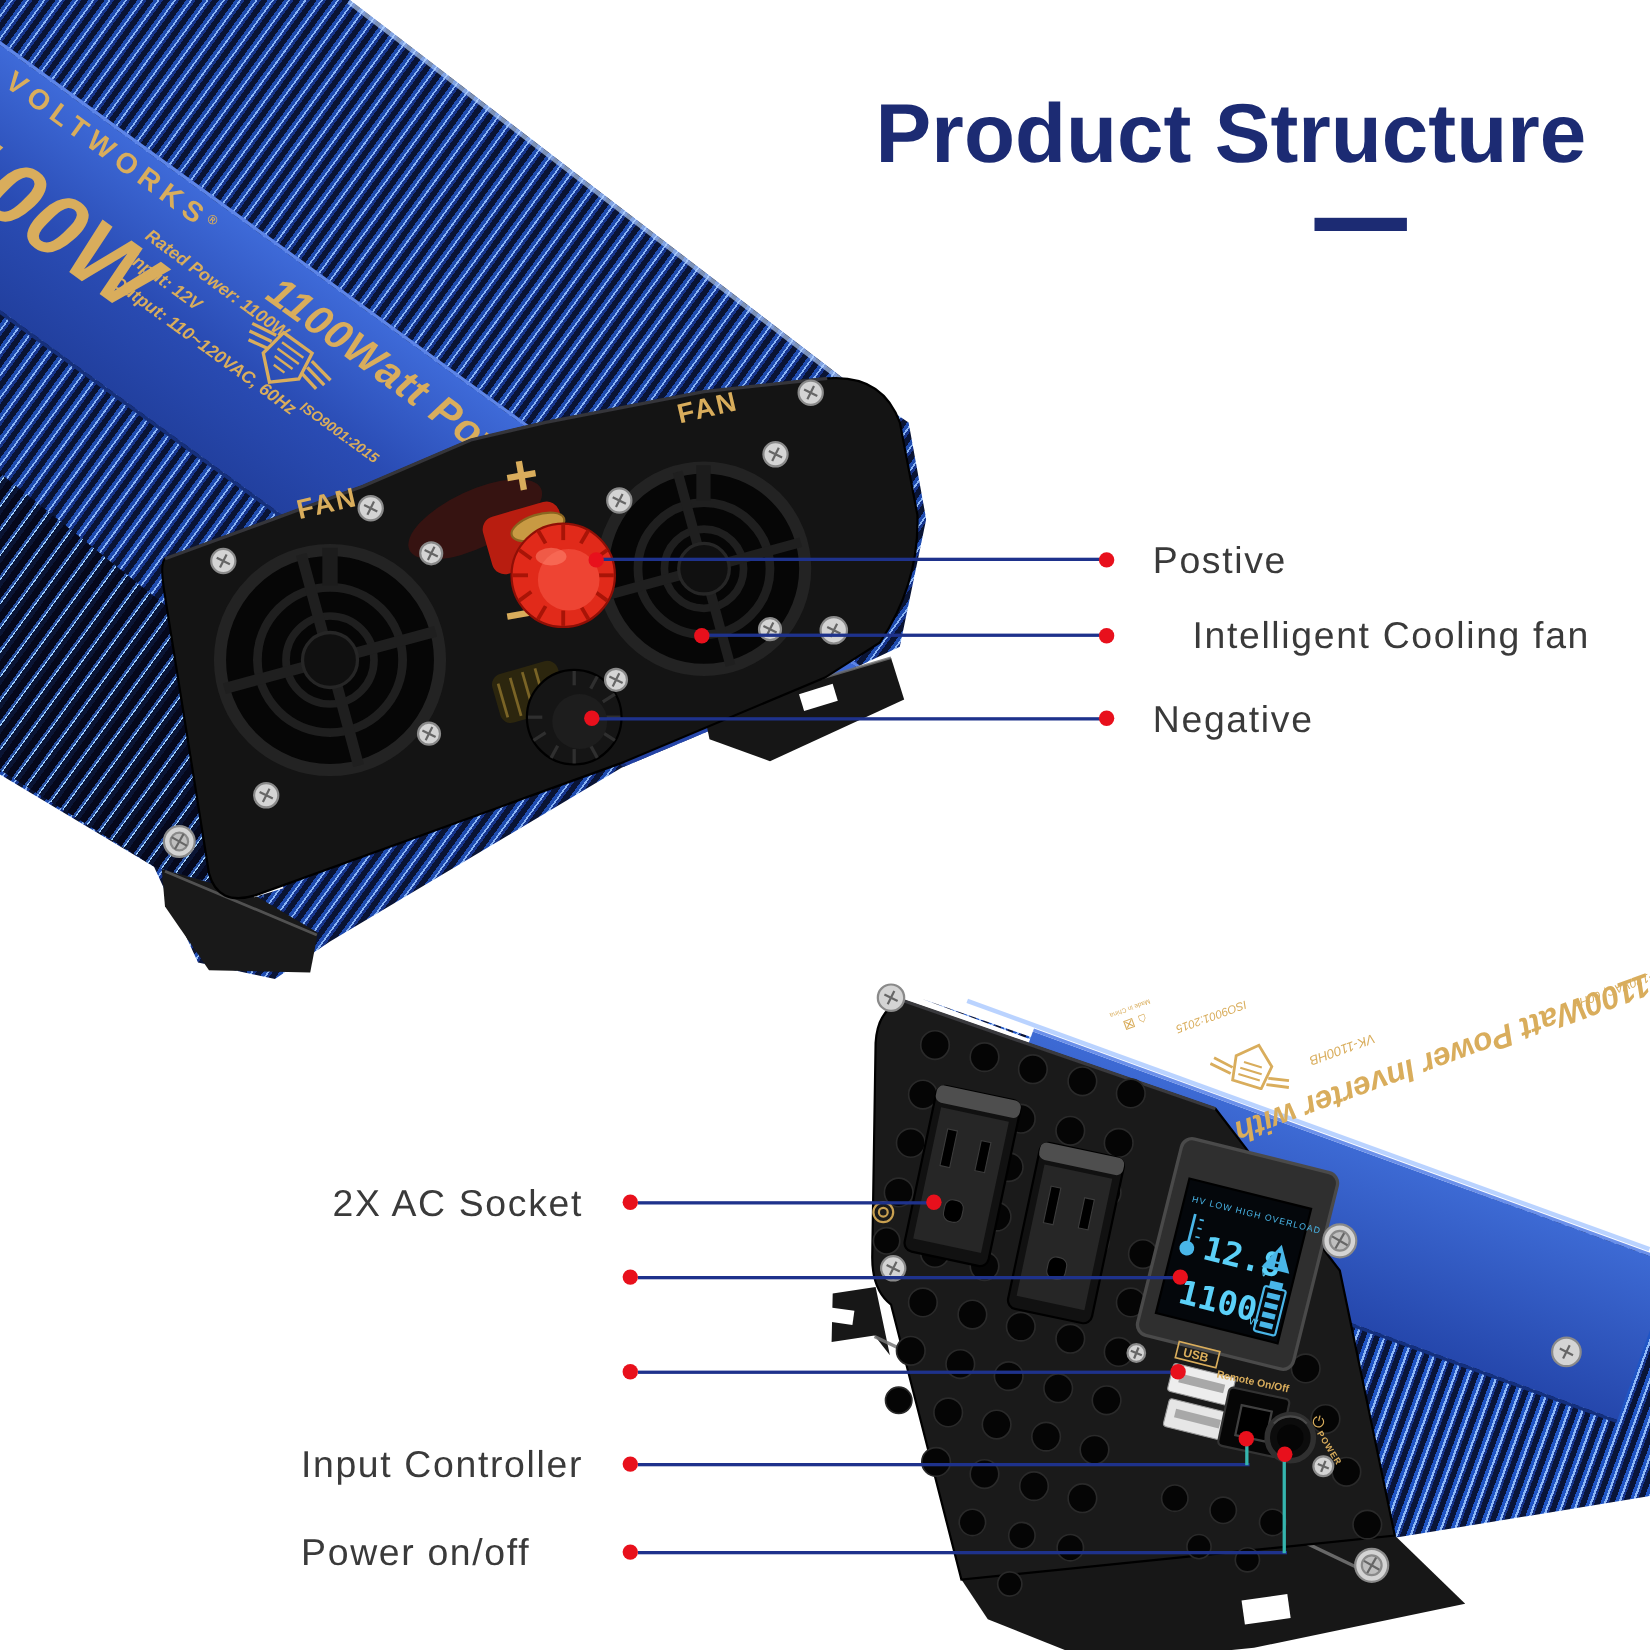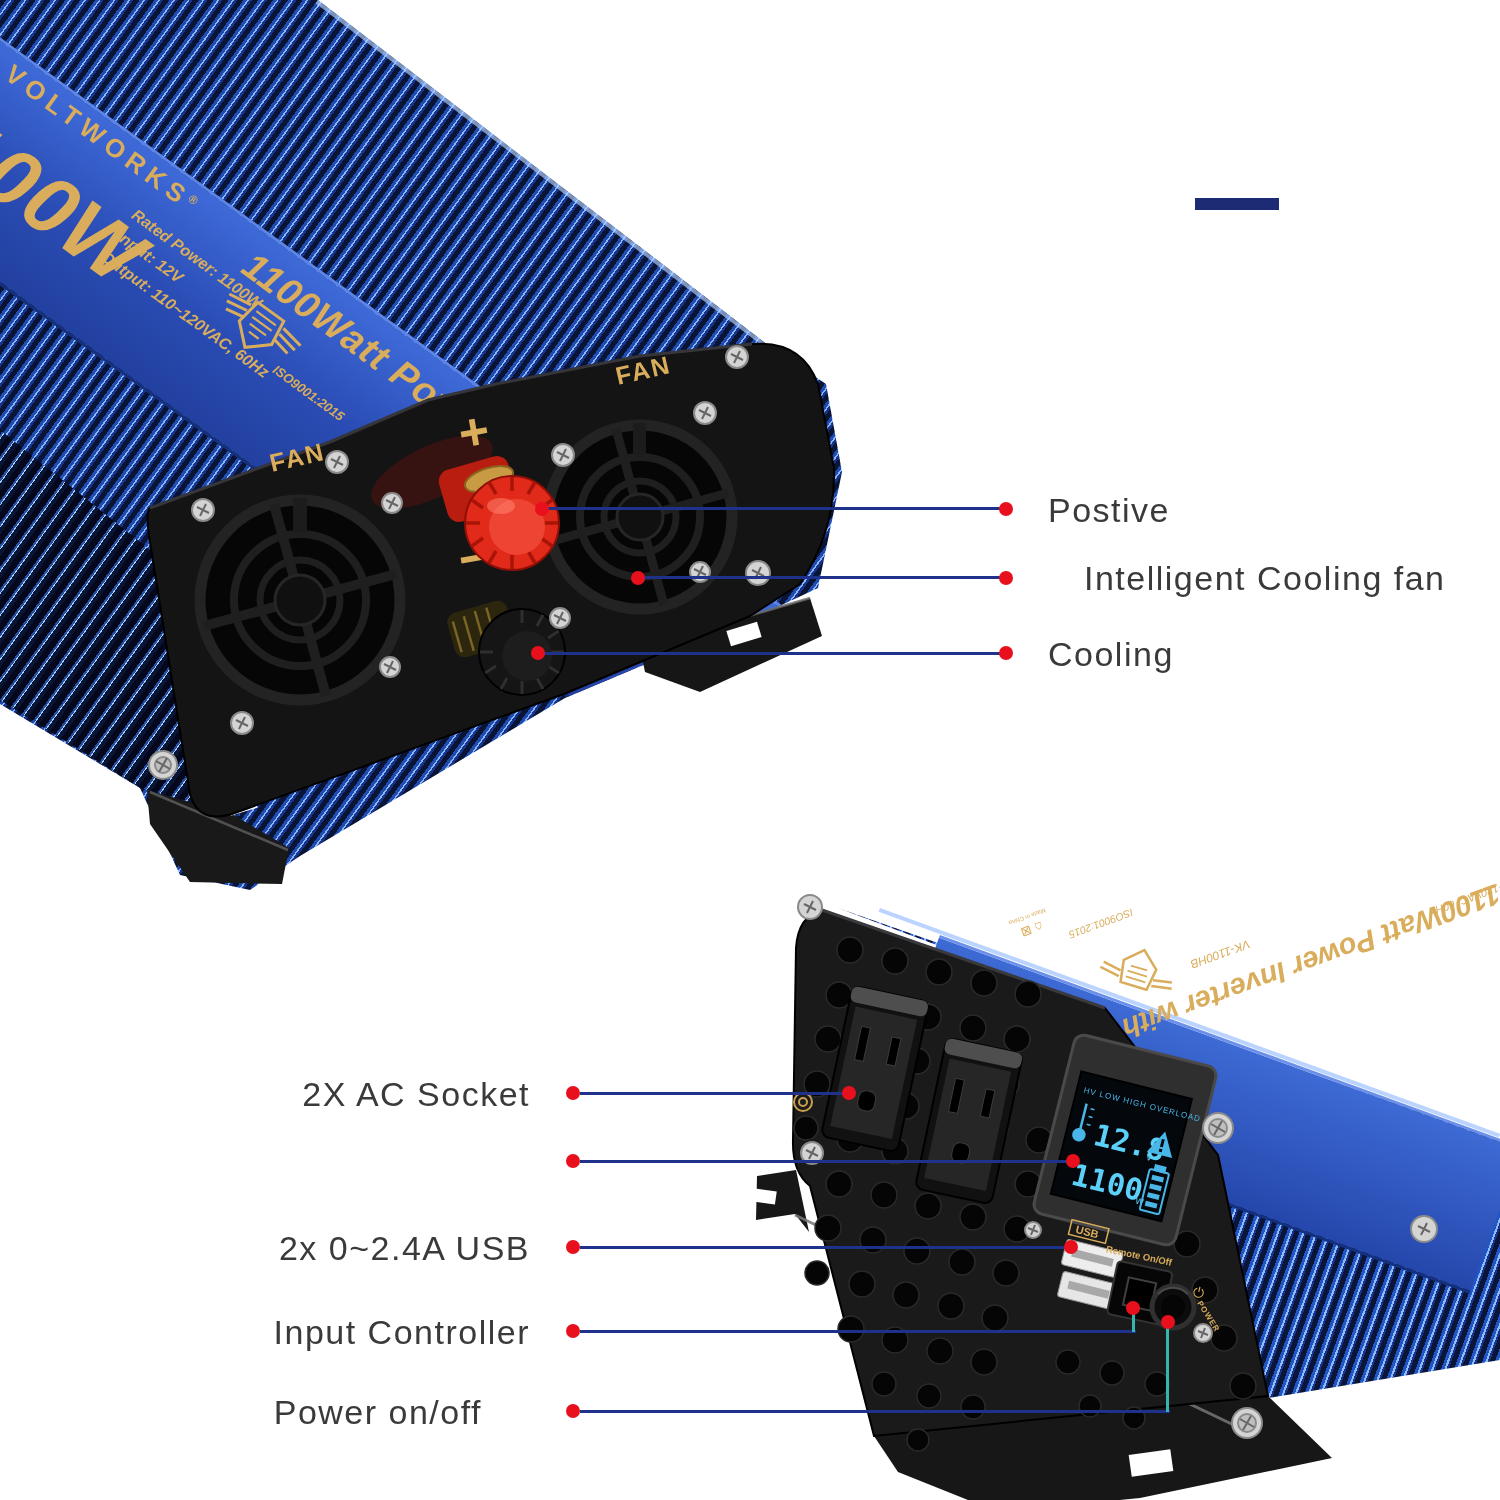--- a/index.html
+++ b/index.html
@@ -457,43 +457,43 @@
   <div class="abs callout right-side" style="left:1048px;top:488px">Postive</div>
 
   <div class="abs ann-line" style="left:638px;top:576px;width:368px"></div>
   <div class="abs dot" style="left:638px;top:578px"></div>
   <div class="abs dot" style="left:1006px;top:578px"></div>
   <div class="abs callout right-side" style="left:1084px;top:556px">Intelligent Cooling fan</div>
 
   <div class="abs ann-line" style="left:538px;top:652px;width:468px"></div>
   <div class="abs dot" style="left:538px;top:653px"></div>
   <div class="abs dot" style="left:1006px;top:653px"></div>
-  <div class="abs callout right-side" style="left:1048px;top:632px">Cooling</div>
+  <div class="abs callout right-side" style="left:1048px;top:632px">Negative</div>
 
   <div class="abs callout left-side" style="right:970px;top:1072px">2X AC Socket</div>
   <div class="abs ann-line" style="left:580px;top:1092px;width:270px"></div>
   <div class="abs dot" style="left:573px;top:1093px"></div>
   <div class="abs dot" style="left:849px;top:1093px"></div>
 
   <div class="abs ann-line" style="left:580px;top:1160px;width:494px"></div>
   <div class="abs dot" style="left:573px;top:1161px"></div>
   <div class="abs dot" style="left:1073px;top:1161px"></div>
 
-  <div class="abs callout left-side" style="right:970px;top:1226px">2x 0~2.4A USB</div>
   <div class="abs ann-line" style="left:580px;top:1246px;width:492px"></div>
   <div class="abs dot" style="left:573px;top:1247px"></div>
   <div class="abs dot" style="left:1071px;top:1247px"></div>
 
   <div class="abs callout left-side" style="right:970px;top:1310px">Input Controller</div>
   <div class="abs ann-line" style="left:580px;top:1330px;width:556px"></div>
   <div class="abs ann-vline" style="left:1132px;top:1310px;height:22px"></div>
   <div class="abs dot" style="left:573px;top:1331px"></div>
   <div class="abs dot" style="left:1133px;top:1308px"></div>
 
   <div class="abs callout left-side" style="right:1018px;top:1390px">Power on/off</div>
   <div class="abs ann-line" style="left:580px;top:1410px;width:590px"></div>
   <div class="abs ann-vline" style="left:1166px;top:1324px;height:88px"></div>
   <div class="abs dot" style="left:573px;top:1411px"></div>
   <div class="abs dot" style="left:1168px;top:1322px"></div>
 
+  <div class="abs page-title">Product Structure</div>
   <div class="abs title-underline"></div>
 
 </div>
 
 </body></html>

